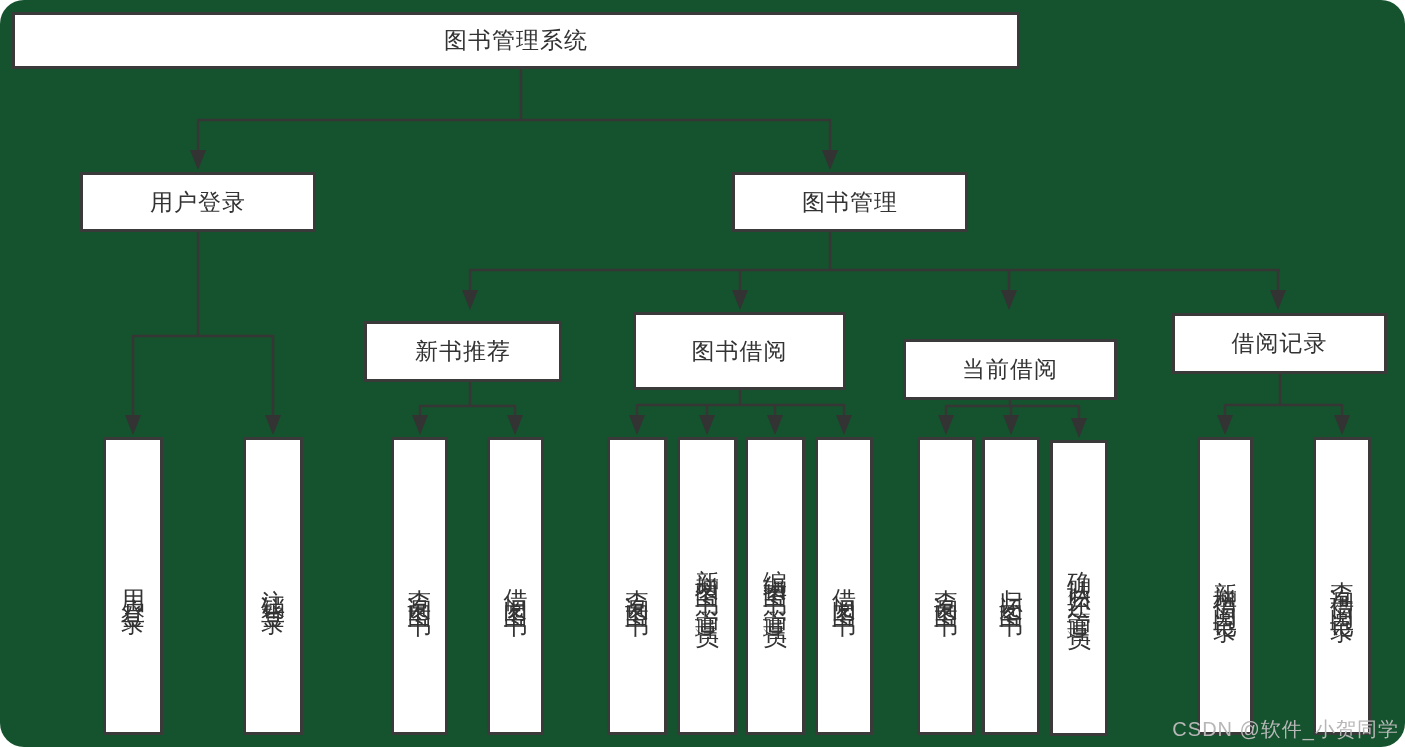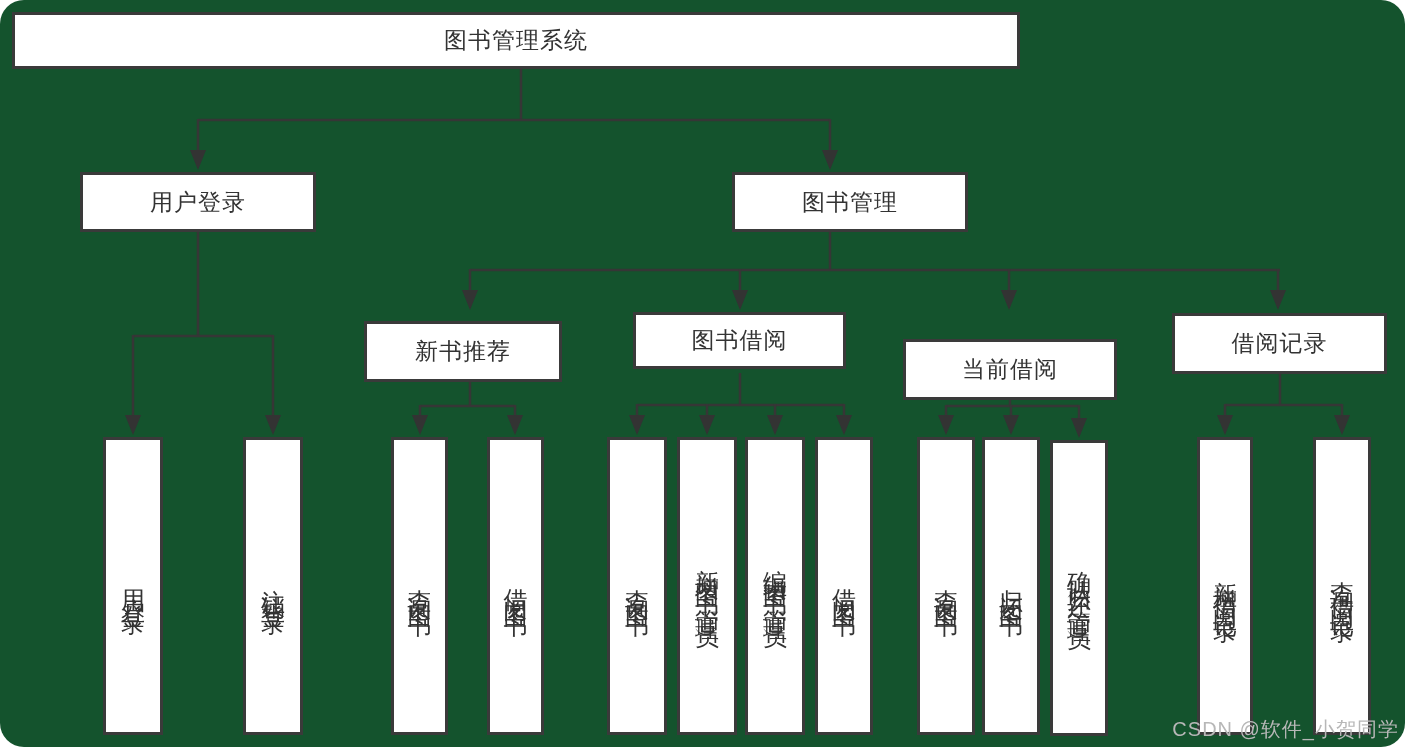--- a/index.html
+++ b/index.html
@@ -120,21 +120,21 @@
     <line x1="1225" y1="404" x2="1225" y2="431" marker-end="url(#arw)"></line>
     <line x1="1342" y1="404" x2="1342" y2="431" marker-end="url(#arw)"></line>
   </svg>
 
   <div class="hbox" style="left:12px; top:12px; width:1008px; height:57px;">图书管理系统</div>
 
   <div class="hbox" style="left:80px; top:172px; width:236px; height:60px;">用户登录</div>
   <div class="hbox" style="left:712px; top:172px; width:236px; height:60px;margin-left:20px;">图书管理</div>
 
   <div class="hbox" style="left:364px; top:312px; width:198px; height:61px;margin-top:9px;">新书推荐</div>
-  <div class="hbox" style="left:633px; top:312px; width:213px; height:57px;">图书借阅</div>
+  <div class="hbox" style="left:633px; top:312px; width:213px; height:78px;">图书借阅</div>
   <div class="hbox" style="left:903px; top:296px; width:214px; height:61px;margin-top:43px;">当前借阅</div>
   <div class="hbox" style="left:1172px; top:313px; width:215px; height:61px;">借阅记录</div>
 
   <div class="vbox" style="left:103px; top:437px; width:60px; height:298px;">用户登录</div>
   <div class="vbox" style="left:243px; top:437px; width:60px; height:298px;">注销登录</div>
 
   <div class="vbox" style="left:391px; top:437px; width:57px; height:298px;">查询图书</div>
   <div class="vbox" style="left:487px; top:437px; width:57px; height:298px;">借阅图书</div>
 
   <div class="vbox" style="left:607px; top:437px; width:60px; height:298px;">查询图书</div>

